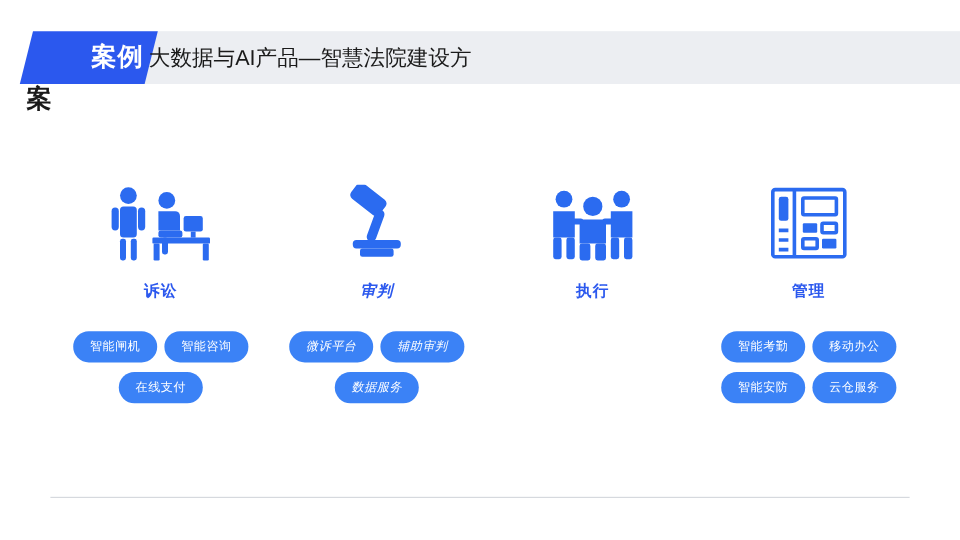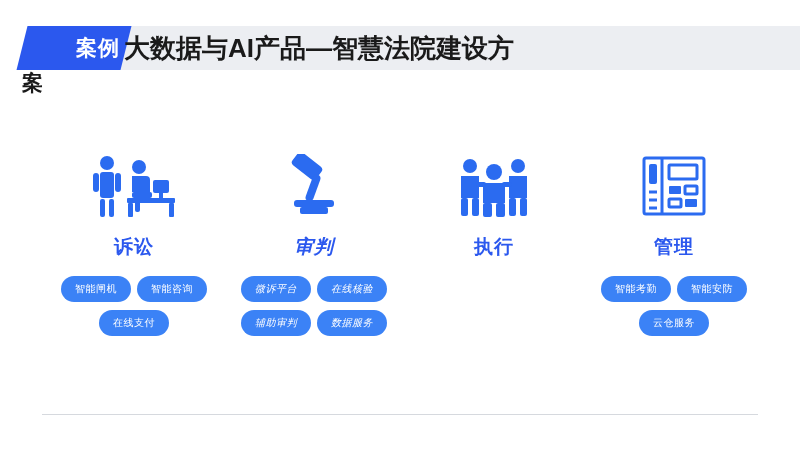--- a/index.html
+++ b/index.html
@@ -51,22 +51,22 @@
     font-size: 21px;
     font-weight: bold;
     letter-spacing: 1px;
     line-height: 28px;
   }
   .header-title {
     position: absolute;
     left: 124px;
     top: 7px;
     color: #1a1a1a;
-    font-size: 26px;
-    font-weight: bold;
+    font-size: 18px;
+    font-weight: normal;
     line-height: 30px;
     white-space: nowrap;
   }
   .header-overflow {
     position: absolute;
     left: 22px;
     top: 70px;
     color: #1a1a1a;
     font-size: 21px;
     font-weight: bold;
@@ -102,21 +102,21 @@
     align-items: center;
     justify-content: center;
   }
   .col-label {
     position: absolute;
     top: 84px;
     left: 0;
     width: 200px;
     text-align: center;
     color: #2b58ee;
-    font-size: 19px;
+    font-size: 13px;
     font-weight: bold;
     letter-spacing: 1px;
   }
   .pill-grid {
     position: absolute;
     top: 126px;
     left: 0;
     width: 200px;
     display: flex;
     flex-wrap: wrap;
@@ -202,21 +202,20 @@
 
         <rect x="33" y="20" width="8" height="28" rx="4" transform="rotate(20 37 34)"></rect>
 
         <rect x="18" y="46" width="40" height="7" rx="3"></rect>
         <rect x="24" y="53" width="28" height="7" rx="2"></rect>
       </svg>
     </div>
     <div class="col-label">审判</div>
     <div class="pill-grid">
       <div class="pill">微诉平台</div>
-      <div class="pill">在线核验</div>
       <div class="pill">辅助审判</div>
       <div class="pill">数据服务</div>
     </div>
   </div>
 
   <div class="column col-2">
     <div class="icon-wrap">
       <svg width="76" height="64" viewBox="0 0 76 64" fill="#2b6bf0" aria-hidden="true">
 
         <circle cx="14" cy="12" r="7"></circle>
@@ -253,20 +252,21 @@
         <rect x="31" y="11" width="28" height="14" rx="1"></rect>
         <rect x="31" y="32" width="12" height="8" rx="1" fill="#2b6bf0" stroke="none"></rect>
         <rect x="47" y="32" width="12" height="8" rx="1"></rect>
         <rect x="31" y="45" width="12" height="8" rx="1"></rect>
         <rect x="47" y="45" width="12" height="8" rx="1" fill="#2b6bf0" stroke="none"></rect>
       </svg>
     </div>
     <div class="col-label">管理</div>
     <div class="pill-grid">
       <div class="pill">智能考勤</div>
+      <div class="pill">移动办公</div>
       <div class="pill">智能安防</div>
       <div class="pill">云仓服务</div>
     </div>
   </div>
 
 </div>
 
 <div class="bottom-rule"></div>
 
 </body></html>

